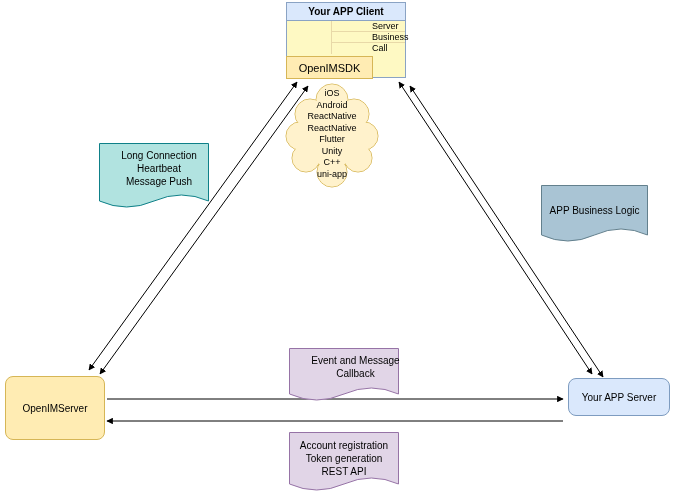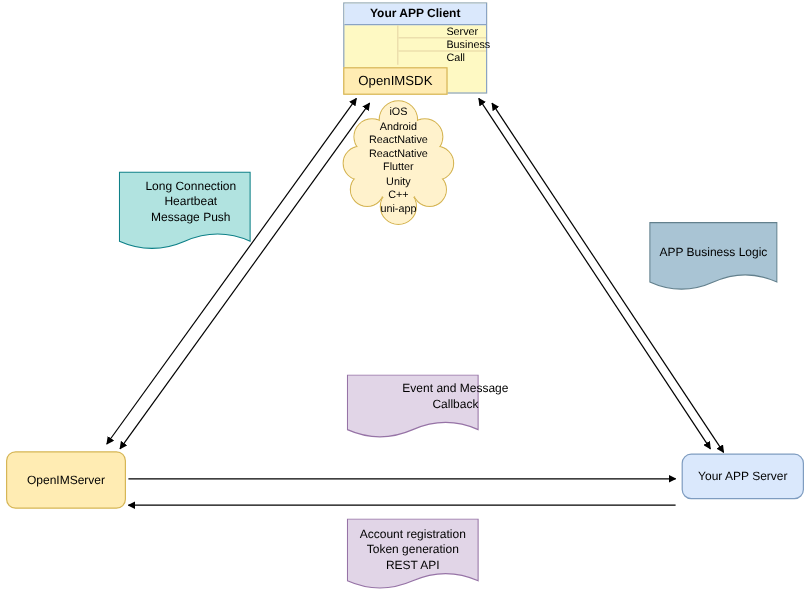--- a/index.html
+++ b/index.html
@@ -116,34 +116,34 @@
 Message Push</div>
   </div>
 
   <div class="note" style="left:514px;top:185px;width:107px;height:62px;margin-left:27px;">
     <svg width="107" height="62">
       <path d="M0.5,0.5 L106.5,0.5 L106.5,50 Q80,38 53.5,50 Q26.75,62 0.5,50 Z" fill="#a9c4d4" stroke="#63808d" stroke-width="1"></path>
     </svg>
     <div class="note-text" style="top:19px;">APP Business Logic</div>
   </div>
 
-  <div class="note" style="left:289px;top:312px;width:133px;height:58px;padding-left:48px;">
+  <div class="note" style="left:289px;top:348px;width:133px;height:58px;">
     <svg width="110" height="58">
       <path d="M0.5,0.5 L109.5,0.5 L109.5,46 Q82.5,34 55,46 Q27.5,58 0.5,46 Z" fill="#e1d5e7" stroke="#9673a6" stroke-width="1"></path>
     </svg>
     <div class="note-text" style="top:6px;">Event and Message
 Callback</div>
   </div>
 
   <div class="note" style="left:289px;top:432px;width:110px;height:64px;">
     <svg width="110" height="64">
       <path d="M0.5,0.5 L109.5,0.5 L109.5,52 Q82.5,40 55,52 Q27.5,64 0.5,52 Z" fill="#e1d5e7" stroke="#9673a6" stroke-width="1"></path>
     </svg>
     <div class="note-text" style="top:7px;">Account registration
 Token generation
 REST API</div>
   </div>
 
-  <div class="node node-yellow" style="left:5px;top:376px;width:100px;height:48px;">OpenIMServer</div>
+  <div class="node node-yellow" style="left:5px;top:376px;width:100px;height:64px;">OpenIMServer</div>
 
   <div class="node node-blue" style="left:568px;top:378px;width:102px;height:38px;">Your APP Server</div>
 
 </div>
 
 </body></html>

